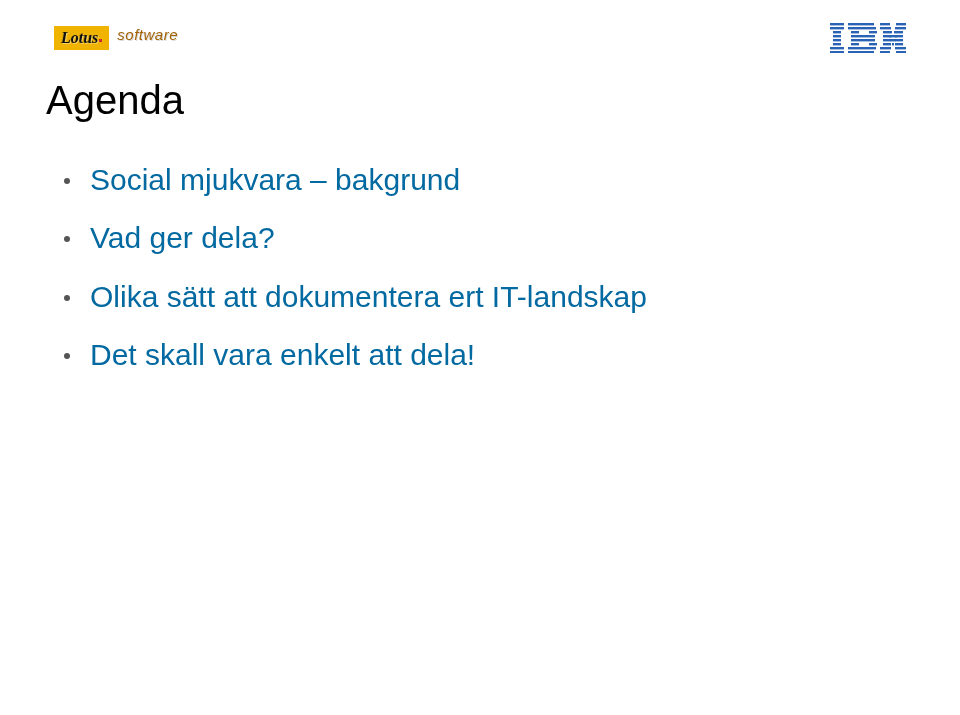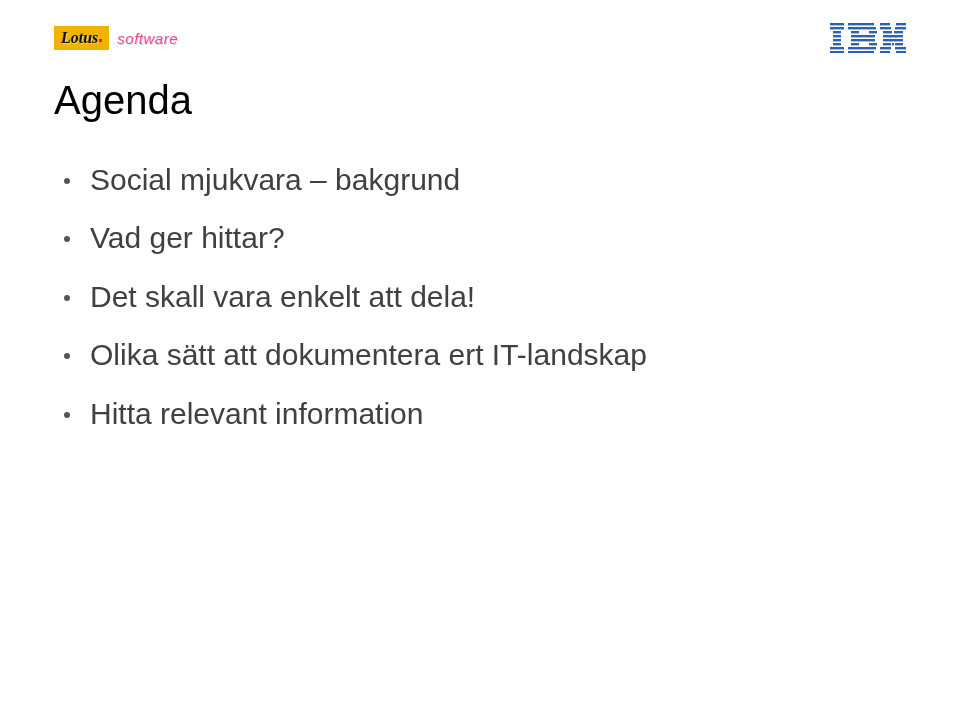--- a/index.html
+++ b/index.html
@@ -23,21 +23,21 @@
     top: 18px;
     left: 54px;
     right: 54px;
     display: flex;
     justify-content: space-between;
     align-items: center;
     height: 40px;
   }
   .brand-lotus-software {
     display: flex;
-    align-items: center;
+    align-items: flex-start;
     gap: 8px;
   }
   .lotus-badge {
     background: #f0b400;
     padding: 3px 7px 3px 7px;
     display: inline-flex;
     align-items: baseline;
   }
   .lotus-text {
     font-weight: 700;
@@ -53,52 +53,52 @@
     height: 3px;
     background: #c92a2a;
     margin-left: 1px;
     position: relative;
     top: -1px;
   }
   .software-text {
     font-size: 15px;
     font-weight: 500;
     letter-spacing: 0.5px;
-    color: #ec4899;
+    color: #a16207;
     font-family: Arial, sans-serif;
     font-style: italic;
     text-shadow: 1px 1px 0 rgba(0,0,0,0.15);
   }
   .ibm-logo {
     width: 76px;
     height: 30px;
   }
   .title {
     position: absolute;
     top: 78px;
-    left: 54px;
+    left: 46px;
     font-size: 40px;
     font-family: Arial, Helvetica, sans-serif;
     font-weight: 400;
     color: #000;
   }
   .bullets {
     position: absolute;
     top: 158px;
     left: 62px;
     right: 60px;
     list-style: none;
     padding: 0;
     margin: 0;
   }
   .bullets li {
     font-size: 30px;
     line-height: 1.48;
     margin-bottom: 14px;
-    color: #404040;
+    color: #0369a1;
     font-family: Verdana, Geneva, sans-serif;
     position: relative;
     padding-left: 28px;
   }
   .bullets li::before {
     content: "";
     position: absolute;
     left: 2px;
     top: 20px;
     width: 6px;
@@ -163,19 +163,18 @@
         <rect x="50" y="28" width="10" height="2.4"></rect>
           <rect x="66" y="28" width="10" height="2.4"></rect>
       </g>
     </svg>
   </div>
 
   <div class="title">Agenda</div>
 
   <ul class="bullets">
     <li>Social mjukvara – bakgrund</li>
-    <li>Vad ger hittar?</li>
+    <li>Vad ger dela?</li>
+    <li>Olika sätt att dokumentera ert IT-landskap</li>
     <li>Det skall vara enkelt att dela!</li>
-    <li>Olika sätt att dokumentera ert IT-landskap</li>
-    <li>Hitta relevant information</li>
   </ul>
 
 </div>
 
 </body></html>

